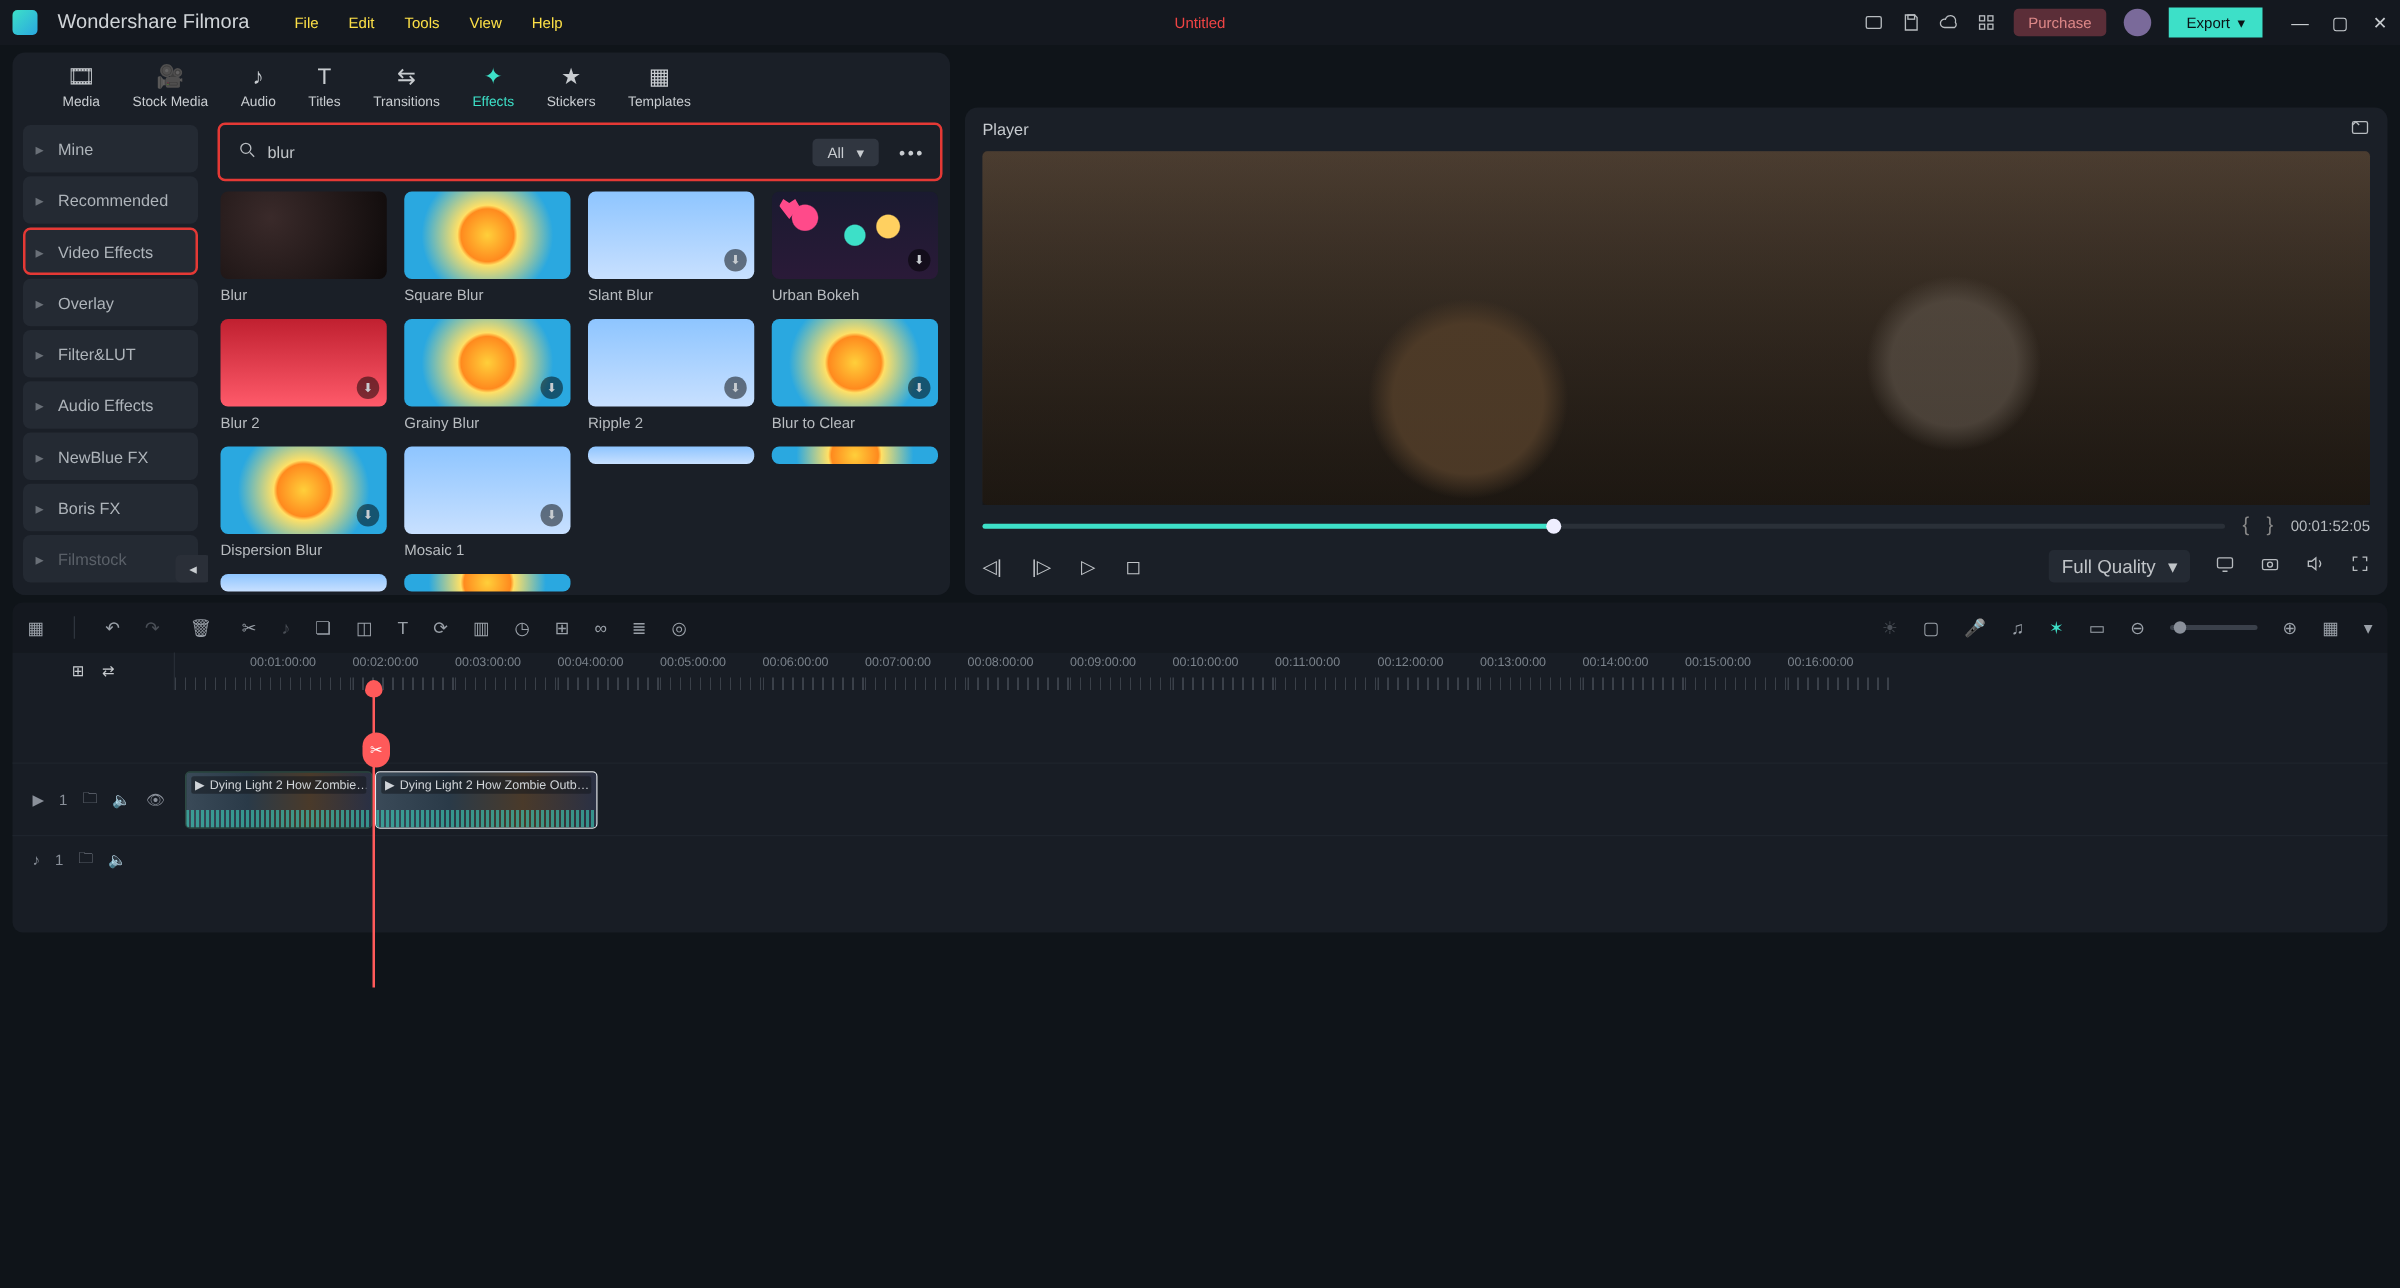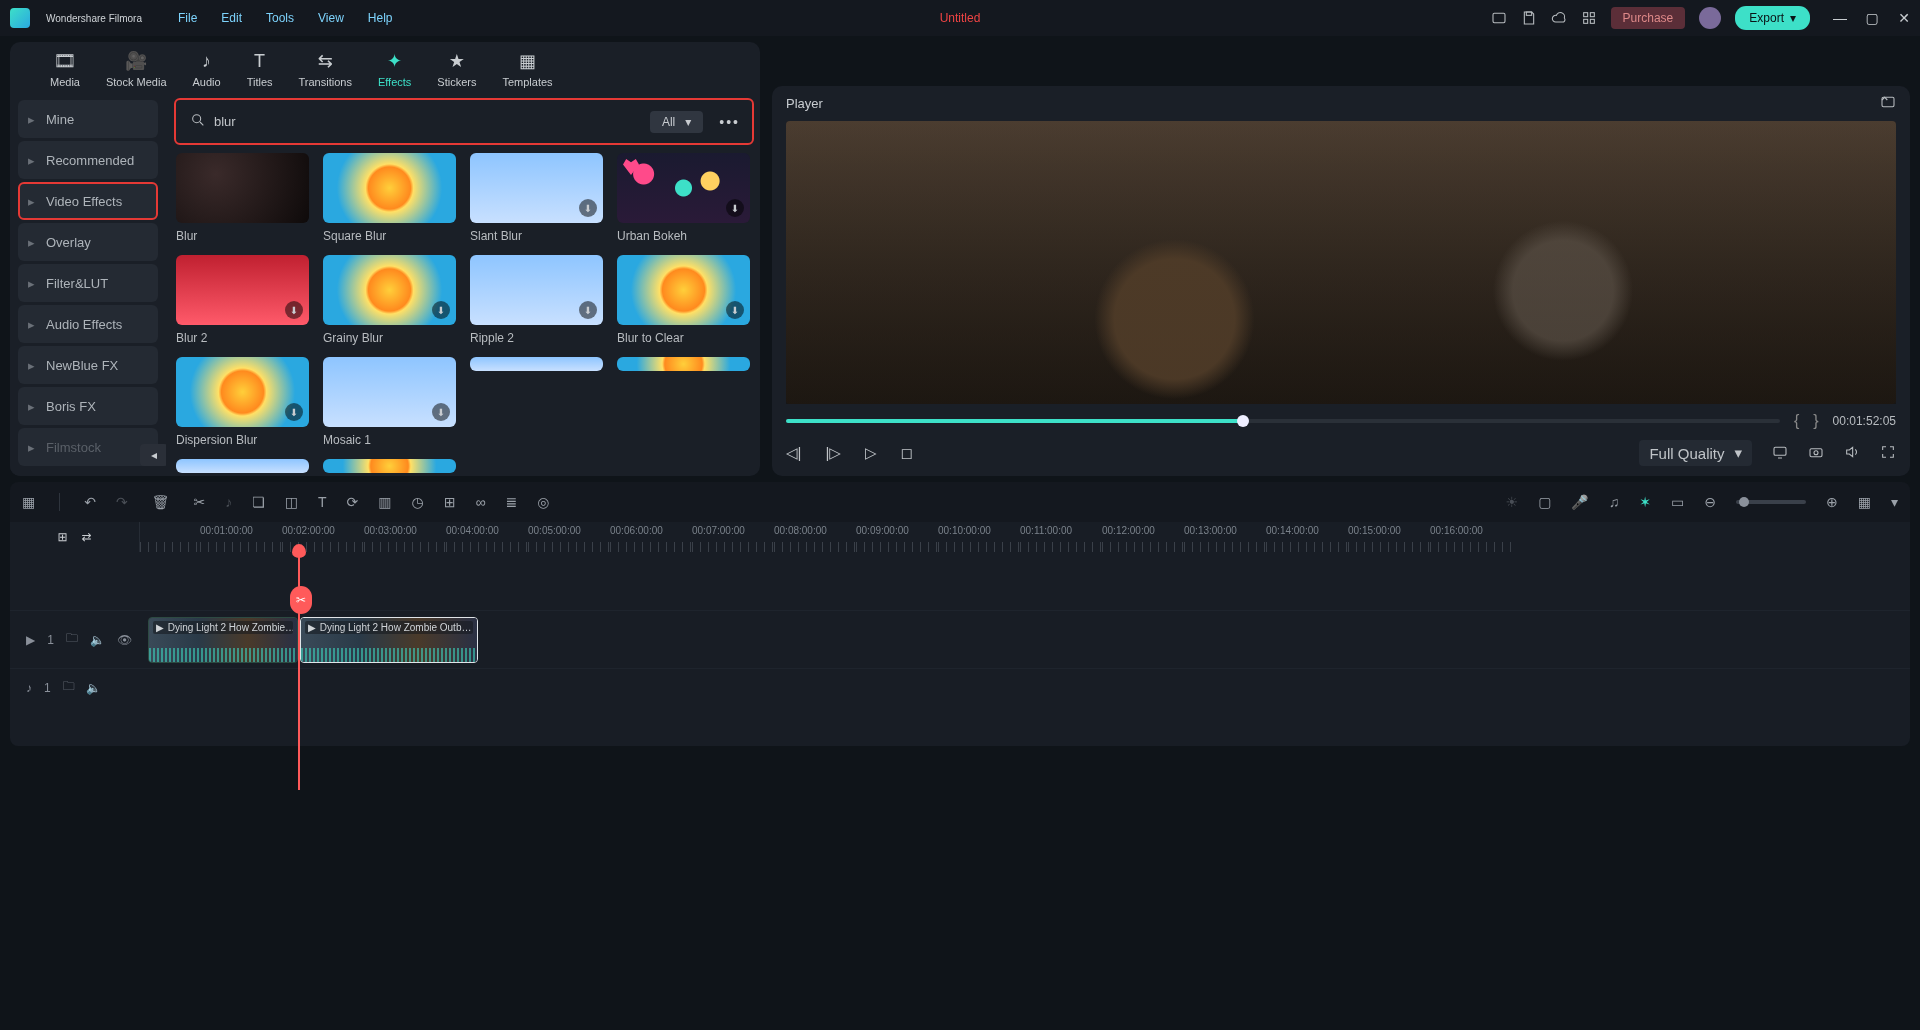--- a/index.html
+++ b/index.html
@@ -1,29 +1,29 @@
 <!DOCTYPE html>
 <html><head>
 <meta charset="utf-8">
 <style>
 * { margin:0; padding:0; box-sizing:border-box; font-family:"Segoe UI",Arial,sans-serif; }
 body { background:#0f1419; color:#c8ccd0; font-size:12px; overflow:hidden; width:1920px; height:1030px; }
 
 
 .titlebar { height:36px; background:#14181f; display:flex; align-items:center; padding:0 10px; gap:16px; }
 .logo { width:20px; height:20px; background:linear-gradient(135deg,#3de0c8,#2aa8e0); border-radius:4px; }
-.appname { font-size:10px; color:#d0d4d8; }
+.appname { font-size:16px; color:#d0d4d8; }
 .menubar { display:flex; gap:24px; margin-left:20px; }
-.menubar span { cursor:pointer; color:#7dd3fc; }
+.menubar span { cursor:pointer; color:#fde047; }
 .doc-title { position:absolute; left:50%; transform:translateX(-50%); color:#ef4444; }
 .title-right { margin-left:auto; display:flex; align-items:center; gap:14px; }
 .title-right .ico { width:16px; height:16px; cursor:pointer; display:flex; align-items:center; justify-content:center; }
 .purchase-btn { background:#5b2e38; color:#d88; padding:4px 12px; border-radius:4px; font-size:12px; cursor:pointer; }
 .avatar { width:22px; height:22px; border-radius:50%; background:#7a6a9a; }
-.export-btn { background:#3de0c8; color:#0a1316; padding:5px 14px; border-radius:11px; font-size:12px; cursor:pointer; display:flex; align-items:center; gap:6px; font-weight:500;}
+.export-btn { background:#3de0c8; color:#0a1316; padding:5px 14px; border-radius:0; font-size:12px; cursor:pointer; display:flex; align-items:center; gap:6px; font-weight:500;}
 .winctrl { display:flex; gap:20px; margin-left:10px; }
 .winctrl span { cursor:pointer; width:12px; height:12px; display:inline-flex; align-items:center; justify-content:center; font-size:14px;}
 
 
 .top-area { display:flex; gap:12px; padding:6px 10px 0 10px; height:440px;}
 
 
 .left-panel { width:750px; display:flex; flex-direction:column; background:#1a1f27; border-radius:10px; overflow:hidden; }
 
 .tool-tabs { display:flex; gap:26px; padding:8px 0 8px 40px; height:54px; align-items:center; }

